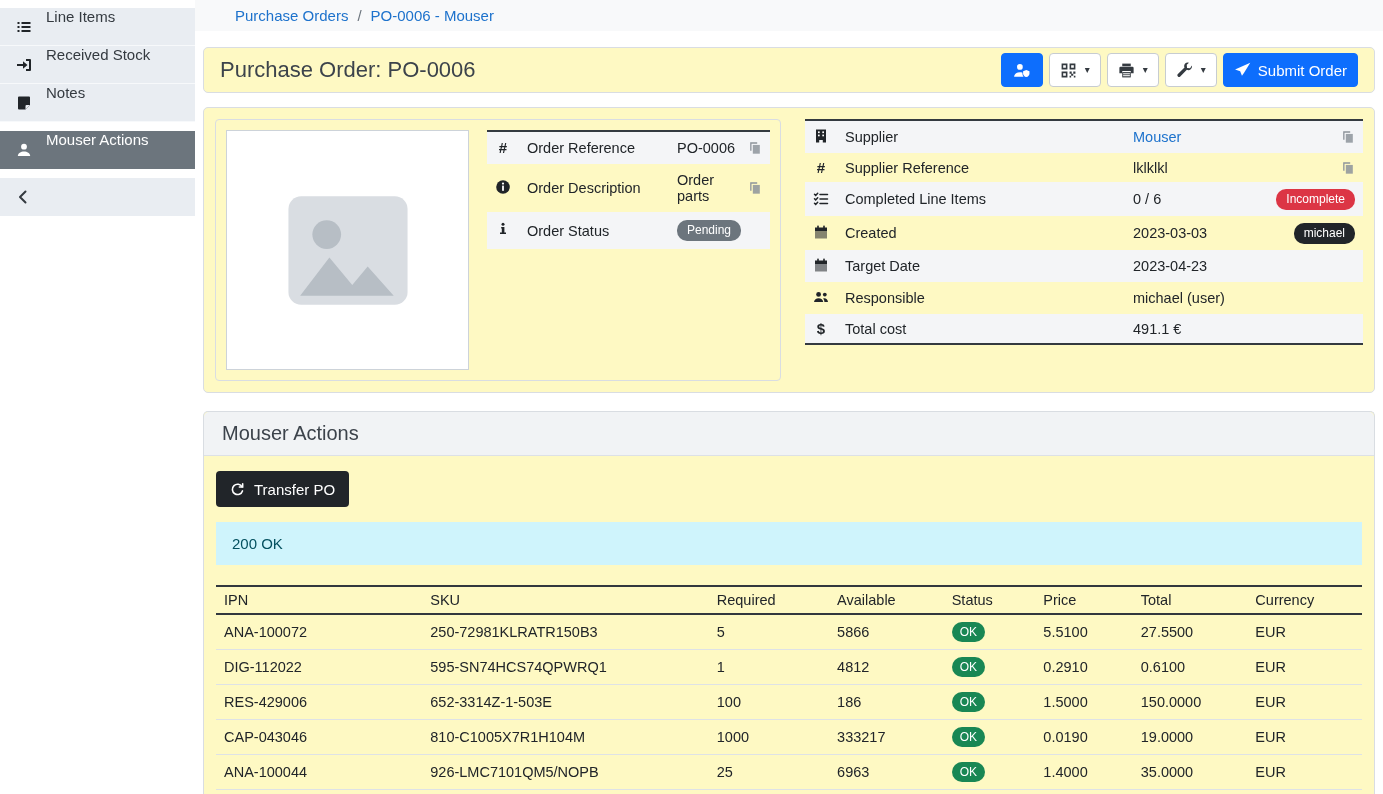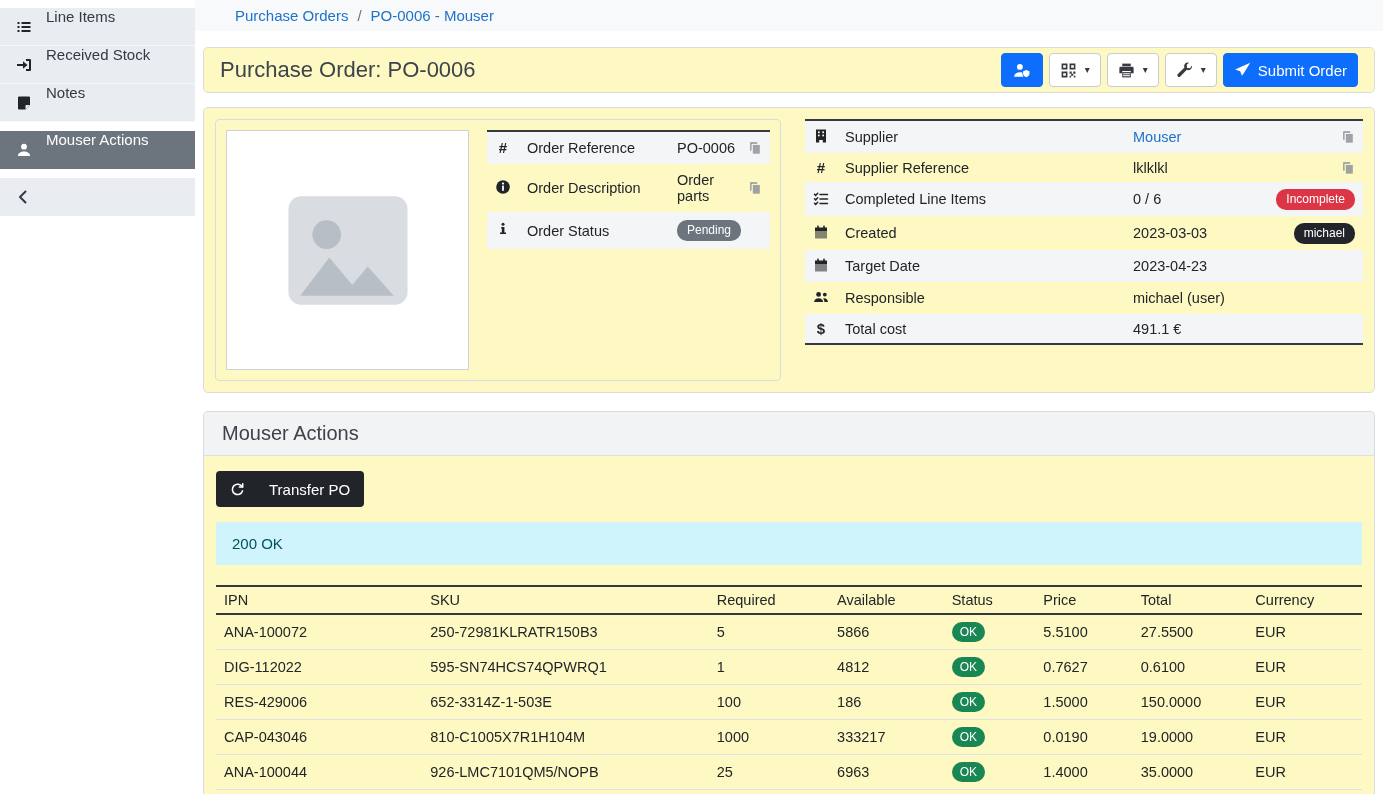--- a/index.html
+++ b/index.html
@@ -52,21 +52,21 @@
   .copy-icon{color:#8d949b;cursor:pointer}
   .copy-icon svg{width:14px;height:14px}
   .link{color:#1d72cc;cursor:pointer}
   .badge{display:inline-block;color:#fff;font-size:12px;font-weight:400;line-height:1.25;padding:3px 10px;border-radius:10px;white-space:nowrap}
   .badge-ok{background:#198754;padding:2.5px 8px}
 
   
   .plugin-panel{margin-top:18px;flex:1;border-bottom:none;border-radius:5px 5px 0 0}
   .panel-header{background:#f1f3f5;border-bottom:1px solid #dde1e6;padding:10px 18px;font-size:20px;font-weight:500;color:#3c434b;border-radius:5px 5px 0 0}
   .panel-body{padding:15px 12px 0}
-  .transfer-btn{font-family:inherit;height:36px;padding:0 14px;background:#212529;color:#fff;border:none;border-radius:4px;display:inline-flex;align-items:center;gap:24px;font-size:15px;cursor:pointer}
+  .transfer-btn{font-family:inherit;height:36px;padding:0 14px;background:#212529;color:#fff;border:none;border-radius:4px;display:inline-flex;align-items:center;gap:9px;font-size:15px;cursor:pointer}
   .transfer-btn .icon svg{width:15px;height:15px}
   .alert-info{margin-top:15px;background:#cff4fc;color:#055160;border-radius:0;padding:13px 16px;font-size:15px}
 
   .data-table{width:100%;border-collapse:collapse;margin-top:20px}
   .data-table th{font-weight:400;text-align:left;padding:5px 8px;border-top:2px solid #32383e;border-bottom:2px solid #32383e}
   .data-table td{padding:7px 8px;border-bottom:1px solid #dee2e6}
   .data-table .r{text-align:left}
 </style>
 </head>
 <body>
@@ -425,21 +425,21 @@
               <td class="r">5.5100</td>
               <td class="r">27.5500</td>
               <td>EUR</td>
             </tr>
             <tr>
               <td>DIG-112022</td>
               <td>595-SN74HCS74QPWRQ1</td>
               <td>1</td>
               <td>4812</td>
               <td><span class="badge badge-ok">OK</span></td>
-              <td class="r">0.7627</td>
+              <td class="r">0.2910</td>
               <td class="r">0.6100</td>
               <td>EUR</td>
             </tr>
             <tr>
               <td>RES-429006</td>
               <td>652-3314Z-1-503E</td>
               <td>100</td>
               <td>186</td>
               <td><span class="badge badge-ok">OK</span></td>
               <td class="r">1.5000</td>

